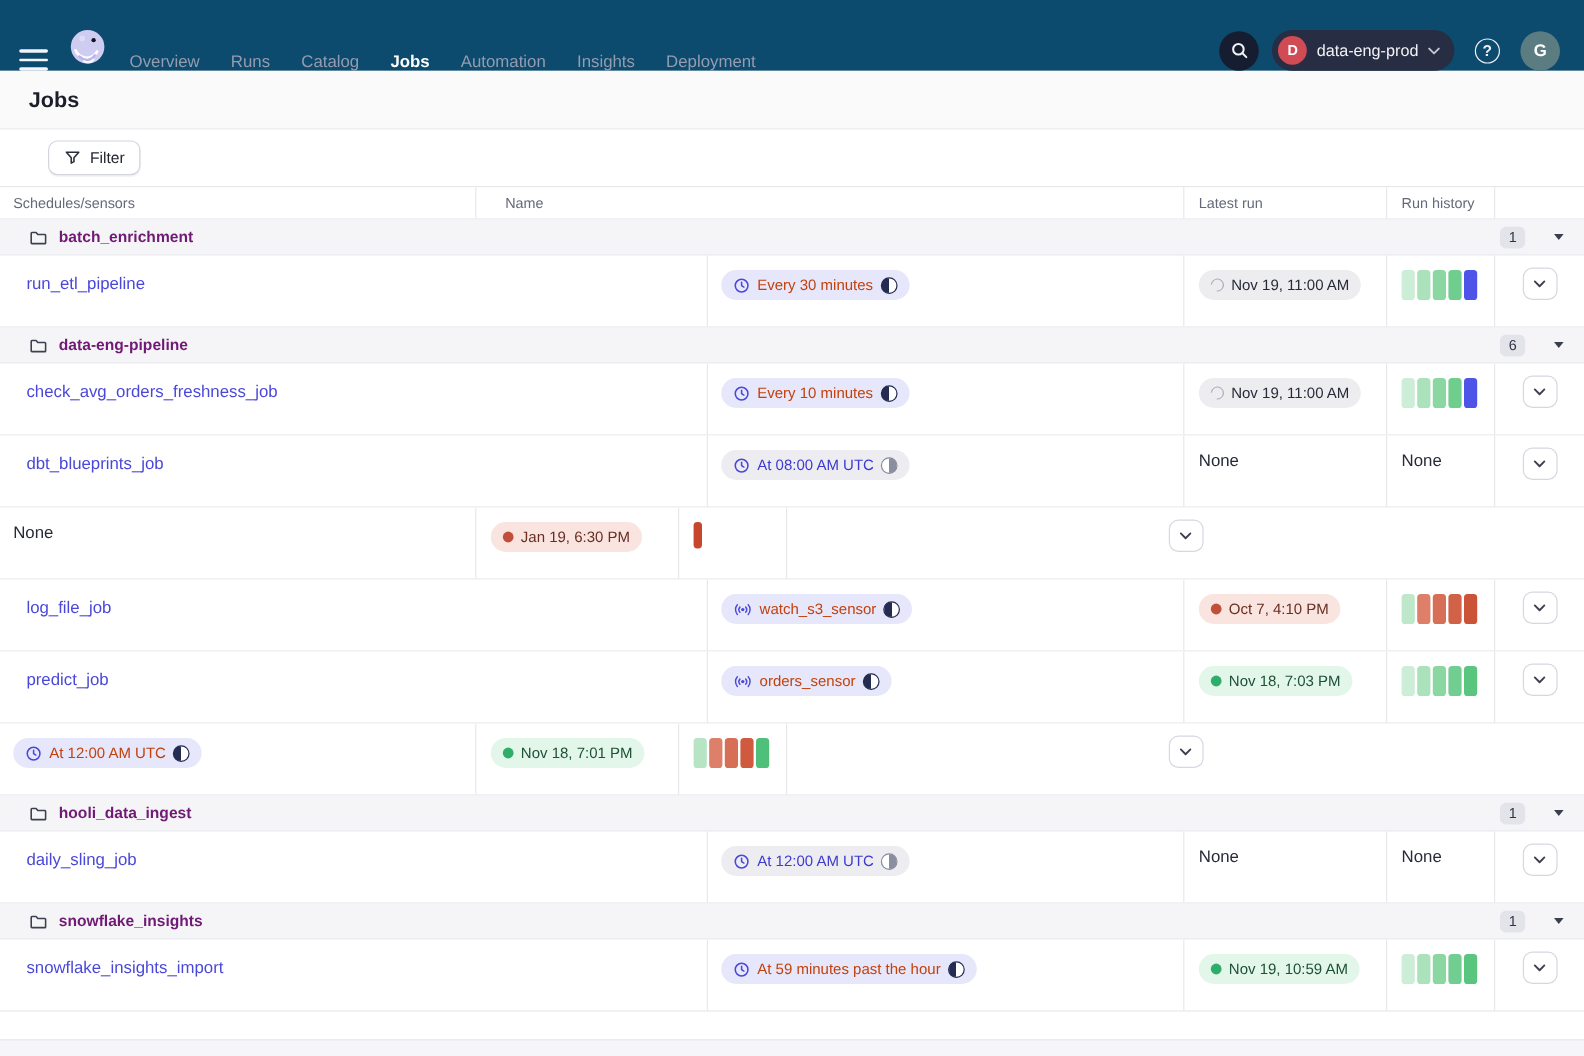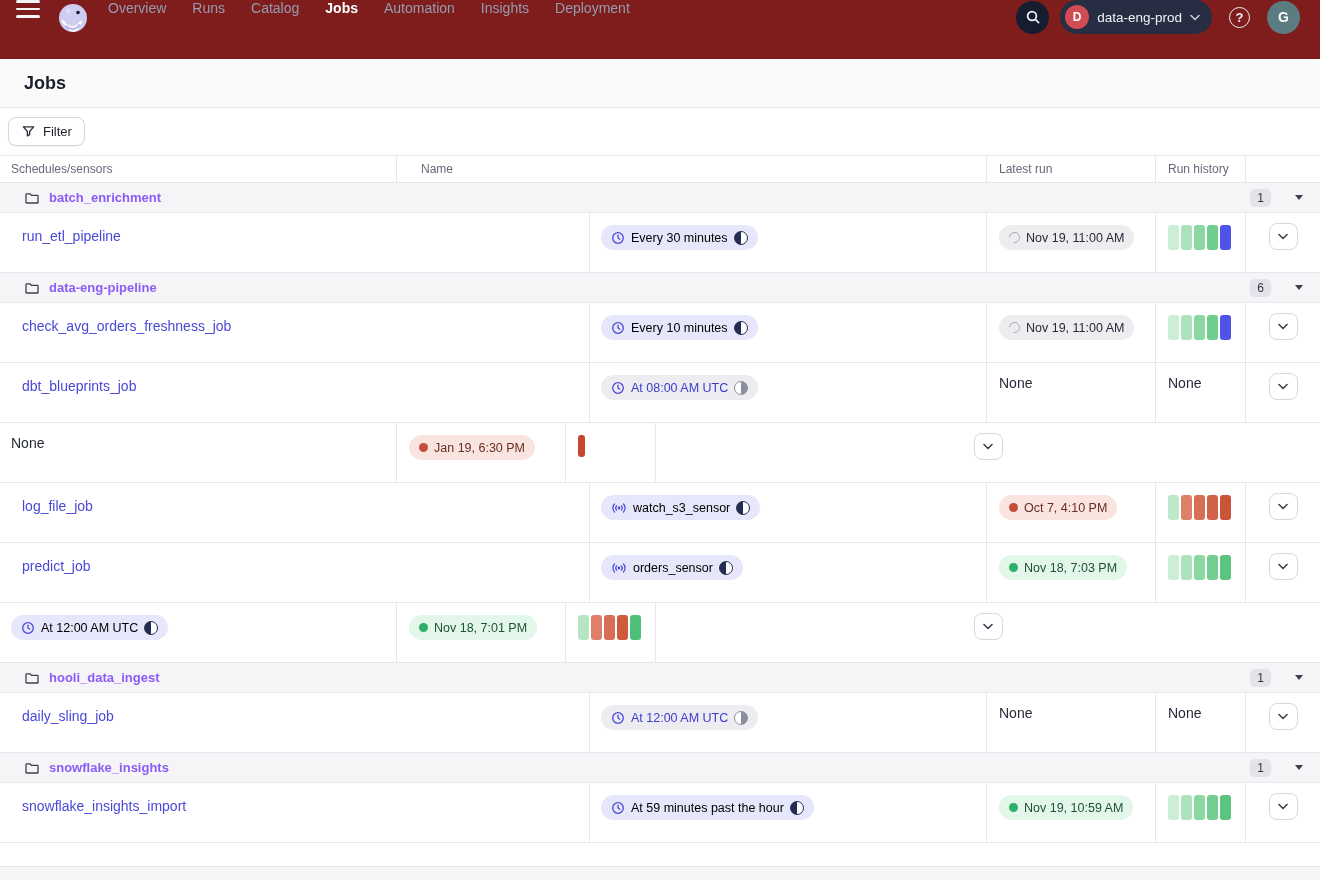--- a/index.html
+++ b/index.html
@@ -3,69 +3,69 @@
 <meta charset="utf-8">
 <style>
   * { box-sizing: border-box; margin: 0; padding: 0; }
   html,body { width:1320px; height:880px; }
   body {
     font-family: "Liberation Sans", sans-serif;
     background:#ffffff; overflow:hidden; position:relative;
   }
 
   
-  .topnav { height:59px; background:#7f1d1d; display:flex; align-items:flex-start; padding:0 20px 0 16px; }
+  .topnav { height:59px; background:#0c4a6e; display:flex; align-items:flex-end; padding:0 20px 0 16px; }
   .hamburger { width:24px; height:18px; display:flex; flex-direction:column; justify-content:space-between; cursor:pointer; margin-right:14px; }
   .hamburger span { display:block; height:2.6px; background:#f4f5f8; border-radius:2px; }
   .logo { width:38px; height:38px; margin-right:16px; }
   .nav-links { display:flex; gap:26px; align-items:center; }
   .nav-link { font-size:14px; color:#959cb0; cursor:pointer; text-decoration:none; }
   .nav-link.active { color:#ffffff; font-weight:700; }
   .nav-right { margin-left:auto; display:flex; align-items:center; gap:11px; }
   .search-btn { width:33px; height:33px; border-radius:50%; background:#161d30; display:flex; align-items:center; justify-content:center; cursor:pointer; }
   .ws-pill { height:34px; border-radius:17px; background:#272d42; display:flex; align-items:center; gap:8px; padding:0 12px 0 5px; cursor:pointer; }
   .ws-initial { width:24px; height:24px; border-radius:50%; background:#d14b55; color:#fff; font-size:12px; font-weight:700; display:flex; align-items:center; justify-content:center; }
   .ws-name { color:#f2f3f7; font-size:13.5px; font-weight:500; }
   .help-btn { width:33px; height:33px; border-radius:50%; display:flex; align-items:center; justify-content:center; cursor:pointer; }
   .help-circle { width:21px; height:21px; border:1.7px solid #eef0f5; border-radius:50%; color:#eef0f5; font-size:13px; font-weight:700; display:flex; align-items:center; justify-content:center; }
   .avatar { width:33px; height:33px; border-radius:50%; background:#5b7d82; color:#fff; font-size:14px; font-weight:600; display:flex; align-items:center; justify-content:center; cursor:pointer; }
 
   
   .title-bar { height:49px; background:#fafafb; border-bottom:1px solid #e7e8ec; display:flex; align-items:center; padding:0 24px; }
   .page-title { font-size:18px; font-weight:700; color:#1c1f2b; }
-  .toolbar { height:47px; display:flex; align-items:center; padding:0 8px; background:#fff; }
+  .toolbar { height:47px; display:flex; align-items:center; padding:0 40px; background:#fff; }
   .filter-btn { height:29px; border:1px solid #d3d5de; border-radius:8px; background:#fff; display:inline-flex; align-items:center; gap:7px; padding:0 12px; font-size:13px; color:#23262f; cursor:pointer; box-shadow:0 1px 1px rgba(16,22,26,.05); }
 
   
   .thead { display:flex; height:28px; border-top:1px solid #e7e8ec; border-bottom:1px solid #e7e8ec; font-size:12px; color:#656a79; }
   .cell { height:100%; display:flex; align-items:center; }
   .c-name    { width:590px; padding-left:24px; border-right:1px solid #e7e8ec; }
   .c-sched   { width:397px; padding-left:11px; border-right:1px solid #e7e8ec; }
   .c-latest  { width:169px; padding-left:12px; border-right:1px solid #e7e8ec; }
   .c-history { width:90px;  padding-left:12px; border-right:1px solid #e7e8ec; }
   .c-actions { flex:1; justify-content:center; }
 
   .group-row { height:30px; background:#f5f5f7; border-bottom:1px solid #e7e8ec; display:flex; align-items:center; padding:0 17px 0 24px; gap:9px; }
-  .group-name { font-size:13px; font-weight:600; color:#8b5cf6; }
+  .group-name { font-size:13px; font-weight:600; color:#701a75; }
   .badge { margin-left:auto; background:#e3e4ea; border-radius:5px; min-width:14px; padding:2px 7px; font-size:12px; color:#313445; text-align:center; }
   .caret { width:0; height:0; border-left:4.5px solid transparent; border-right:4.5px solid transparent; border-top:5.5px solid #3a3e4d; margin-left:15px; cursor:pointer; }
 
   .job-row { display:flex; height:60px; border-bottom:1px solid #e7e8ec; background:#fff; }
   .job-row .cell { align-items:flex-start; }
   .j-name    { width:590px; padding:15px 0 0 22px; border-right:1px solid #e7e8ec;text-align:right; }
   .j-sched   { width:397px; padding:12px 0 0 11px; border-right:1px solid #e7e8ec; }
   .j-latest  { width:169px; padding:12px 0 0 12px; border-right:1px solid #e7e8ec; }
   .j-history { width:90px;  padding:12px 0 0 12px; border-right:1px solid #e7e8ec; }
   .j-actions { flex:1; display:flex; justify-content:center; padding-top:10px; }
 
   .job-name { font-size:14px; color:#4a48d8; font-weight:500; text-decoration:none; cursor:pointer; }
   .none-text { font-size:14px; color:#272a38; }
 
   .pill { display:inline-flex; align-items:center; gap:6px; height:25px; padding:0 10px; border-radius:13px; font-size:12.5px; white-space:nowrap; }
-  .sched-on  { background:#e7e7fb; color:#000000; }
+  .sched-on  { background:#e7e7fb; color:#c2410c; }
   .sched-off { background:#ededf1; color:#3c3ad0; }
   .run-progress { background:#ededf0; color:#272a38; }
   .run-fail { background:#fae4e0; color:#692e22; }
   .run-ok   { background:#e2f6ea; color:#1e5136; }
   .dot { width:9px; height:9px; border-radius:50%; flex:none; }
   .spinner { width:11px; height:11px; border-radius:50%; border:1.6px solid #a9adbb; border-left-color:transparent; transform:rotate(-40deg); flex:none; }
 
   .toggle { width:14px; height:14px; border-radius:50%; flex:none; cursor:pointer; }
   .toggle.on  { background:linear-gradient(90deg,#252c52 0 50%,#ffffff 50% 100%); border:1.5px solid #252c52; }
   .toggle.off { background:linear-gradient(90deg,#ffffff 0 50%,#8a8ea0 50% 100%); border:1.5px solid #8a8ea0; }

